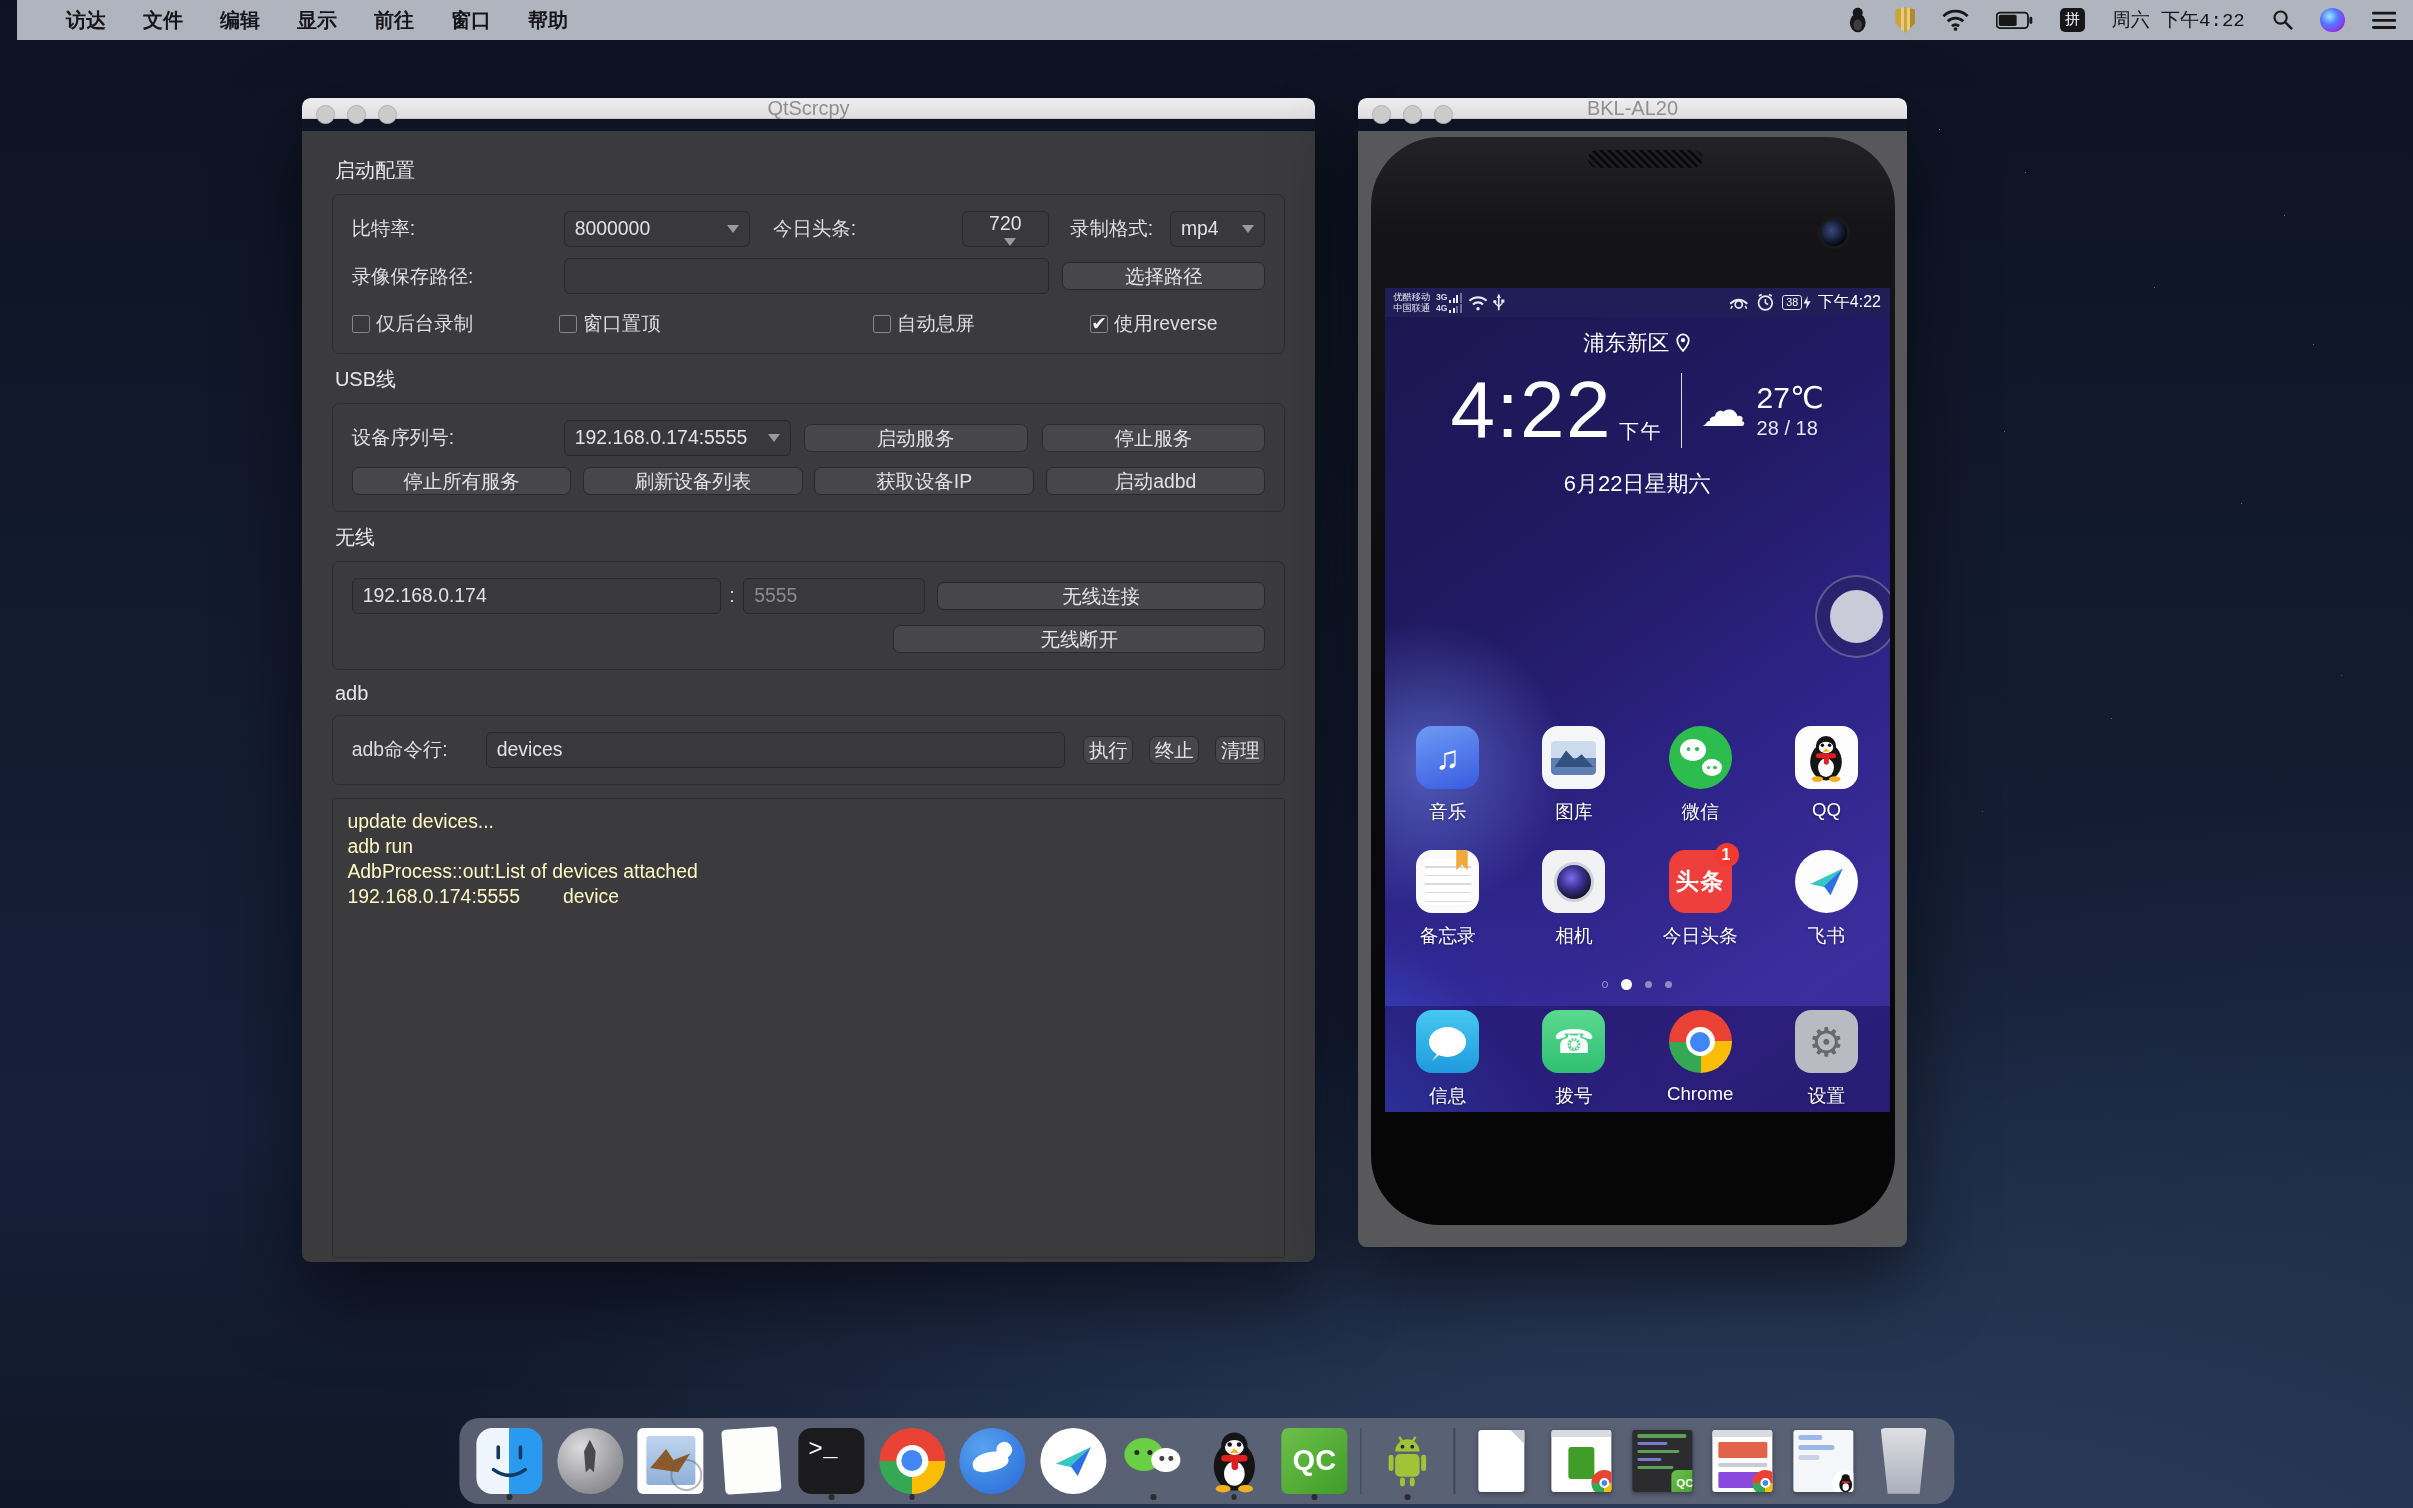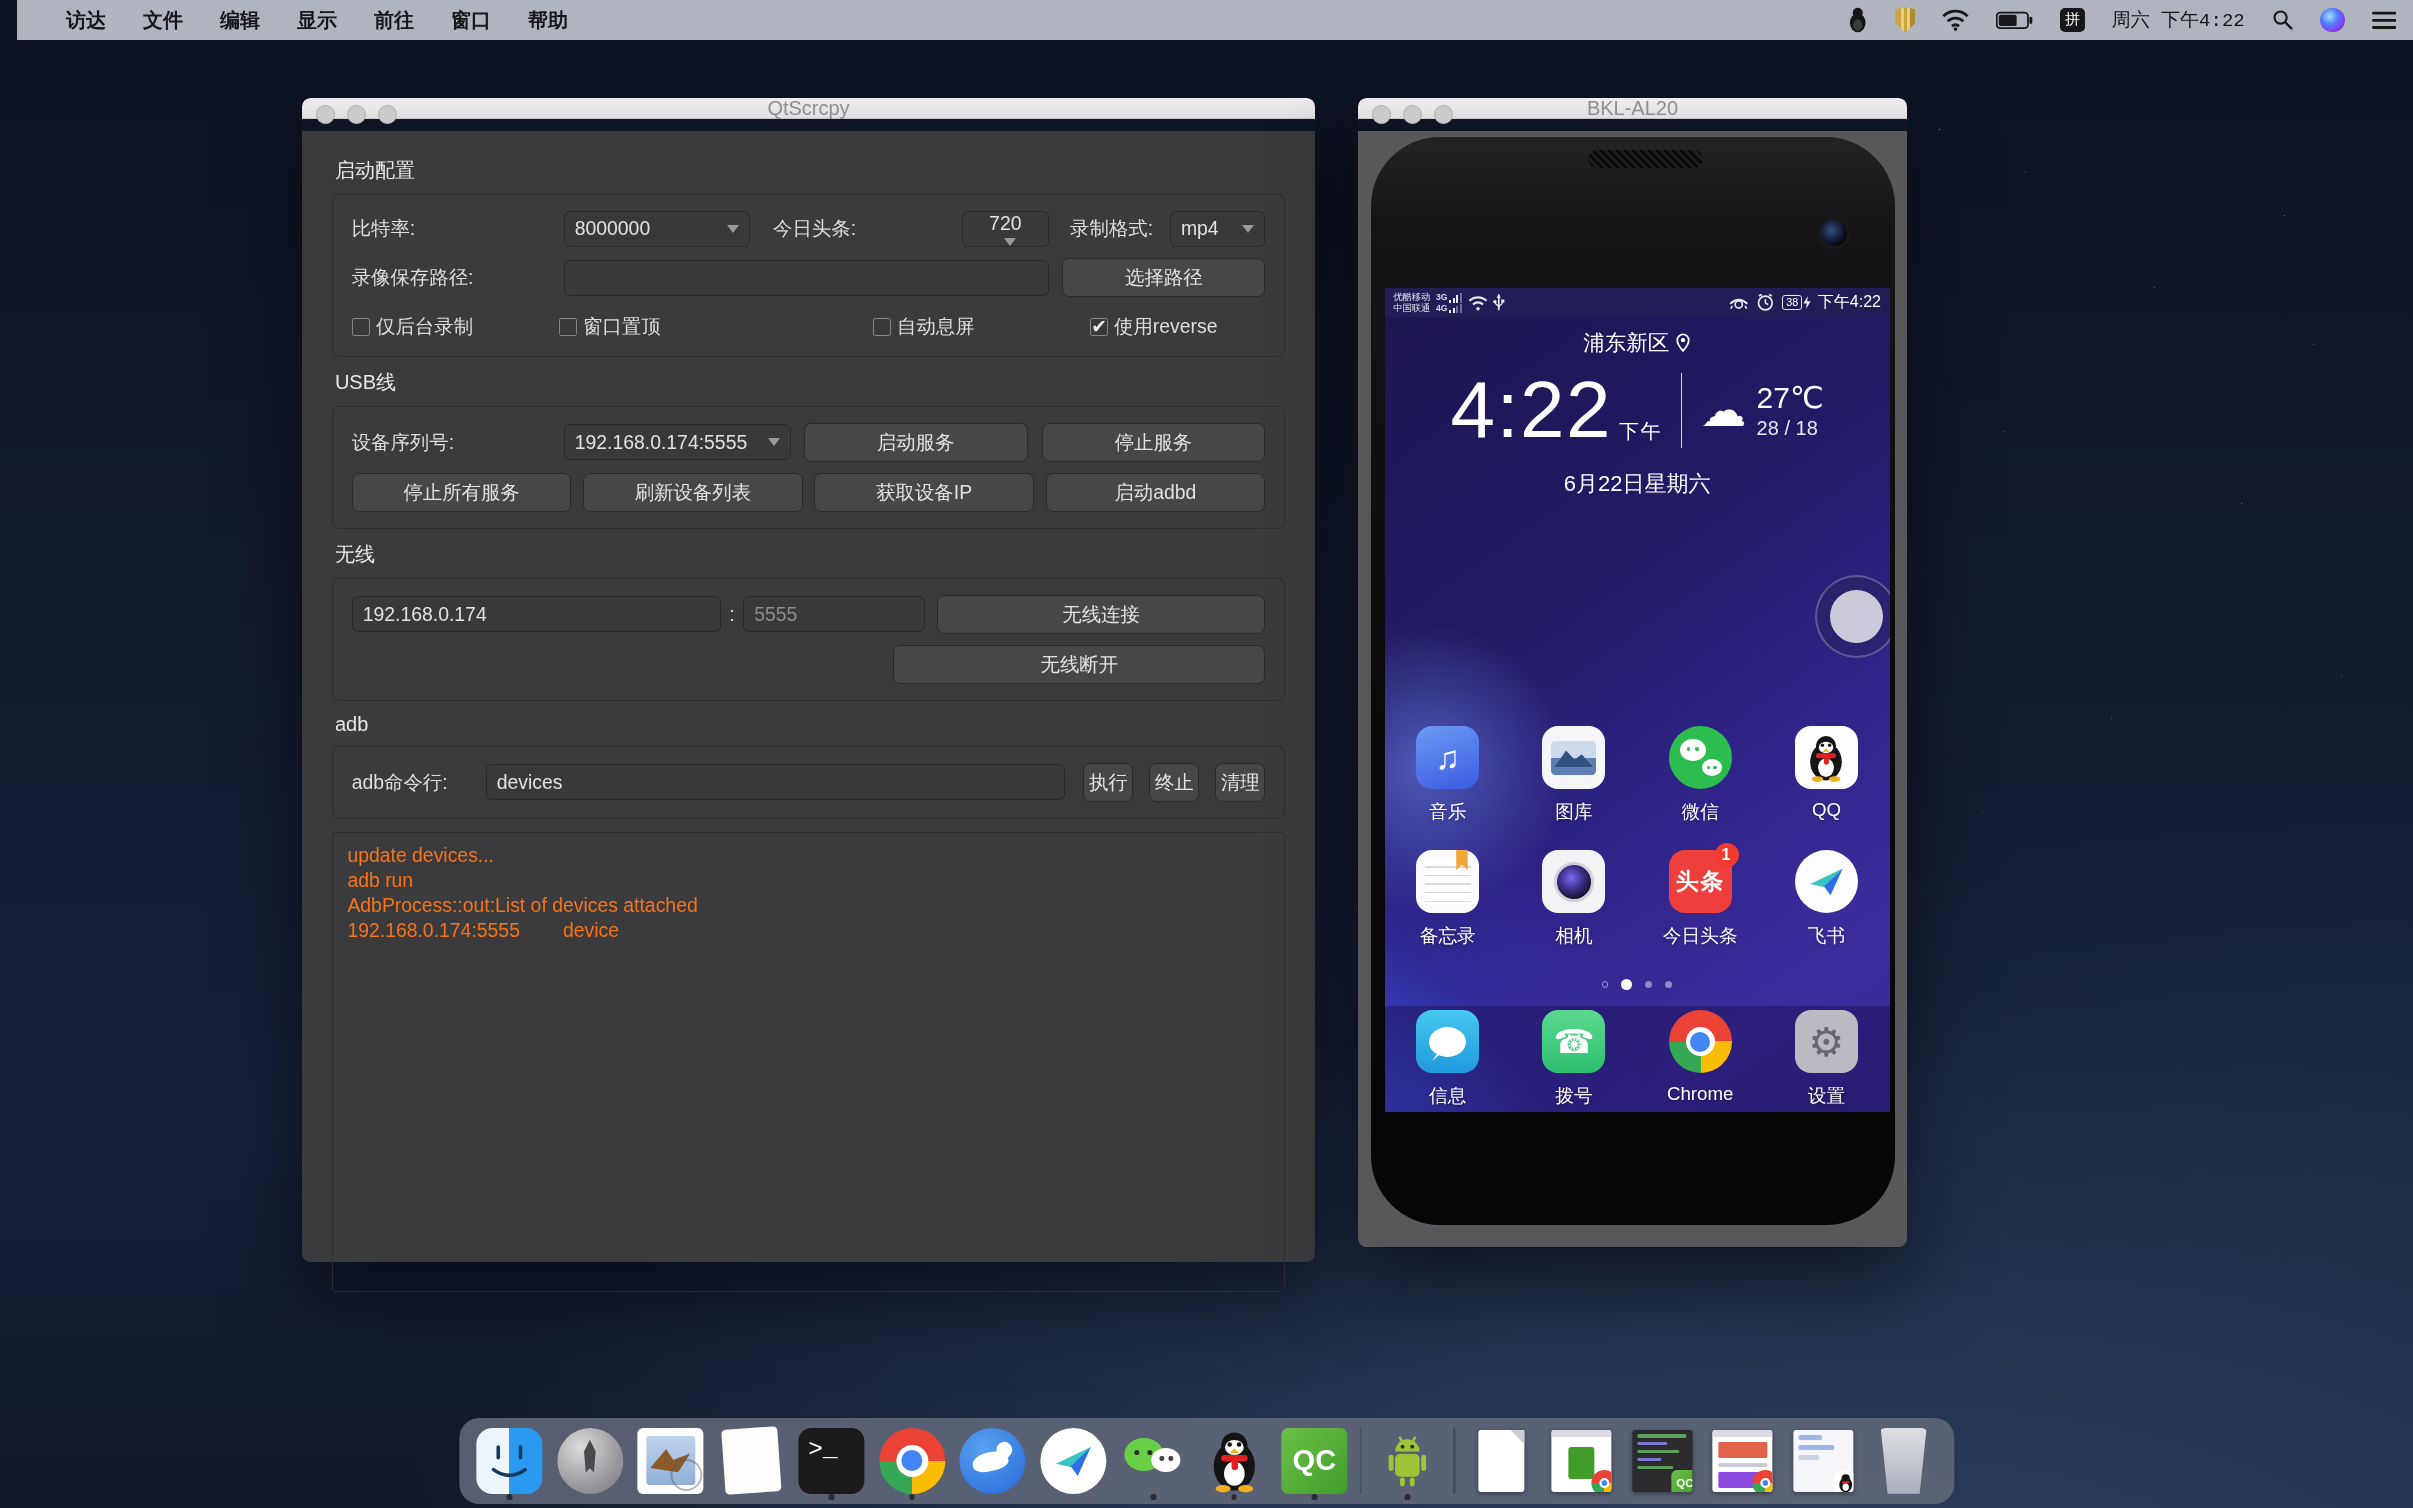--- a/index.html
+++ b/index.html
@@ -47,28 +47,28 @@
   .frow{display:flex;align-items:center;}
   .frow + .frow{margin-top:11.5px;}
   .lbl{font-size:19.4px;color:#dedee0;}
   .w295{width:212px;flex:none;}
   .combo{height:36px;background:#39393b;border:1.4px solid #28282a;border-radius:5.7px;display:flex;align-items:center;
     justify-content:space-between;padding:0 10px;font-size:19.4px;color:#e2e2e2;}
   .caret{width:0;height:0;border-left:6.5px solid transparent;border-right:6.5px solid transparent;border-top:8.6px solid #9a9a9e;margin-left:8.6px;}
   .tinput{height:36px;background:#39393b;border:1.4px solid #28282a;border-radius:5.7px;color:#e2e2e2;font-size:19.4px;
     padding:0 10px;font-family:inherit;outline:none;}
   .tinput::placeholder{color:#8b8b8e;}
-  .qbtn{height:39px;background:#47474a;border:1.4px solid #2a2a2c;border-radius:7.2px;color:#e2e2e2;font-size:19.4px;
+  .qbtn{height:28px;background:#47474a;border:1.4px solid #2a2a2c;border-radius:7.2px;color:#e2e2e2;font-size:19.4px;
     font-family:inherit;cursor:default;}
   .cbrow{margin-top:16px;height:27px;position:relative;}
   .cb{position:absolute;top:0;display:flex;align-items:center;gap:5.7px;font-size:19.4px;}
   .cbbox{width:18.7px;height:18.7px;border:1.4px solid #85858a;background:#39393b;border-radius:2.2px;
     display:flex;align-items:center;justify-content:center;color:#f0f0f0;font-size:18.7px;line-height:18.7px;}
   .log{border:1.4px solid #2d2d2f;border-radius:2.9px;margin-top:13px;height:460px;padding:10px 14.4px;
-    font-size:19.4px;line-height:25px;color:#f97316;}
+    font-size:19.4px;line-height:25px;color:#fef9c3;}
   .log div{white-space:pre;}
 
   
   #phone{left:1358px;top:98px;width:549px;height:1149px;}
   .phbody{position:absolute;top:33px;left:0;right:0;bottom:0;background:#58585a;border-radius:0 0 8.6px 8.6px;overflow:hidden;}
   .bezel{position:absolute;left:13px;top:5.7px;width:524px;height:1088px;border-radius:69px;
     background:linear-gradient(180deg,#232325 0%,#151517 8%,#0b0b0d 50%,#060607 100%);}
   .speaker{position:absolute;left:217px;top:13px;width:115px;height:18.7px;border-radius:10px;
     background:repeating-linear-gradient(45deg,#1e1e20 0 2.9px,#0a0a0b 2.9px 5.7px);}
   .fcam{position:absolute;left:447px;top:80px;width:32px;height:32px;border-radius:50%;

